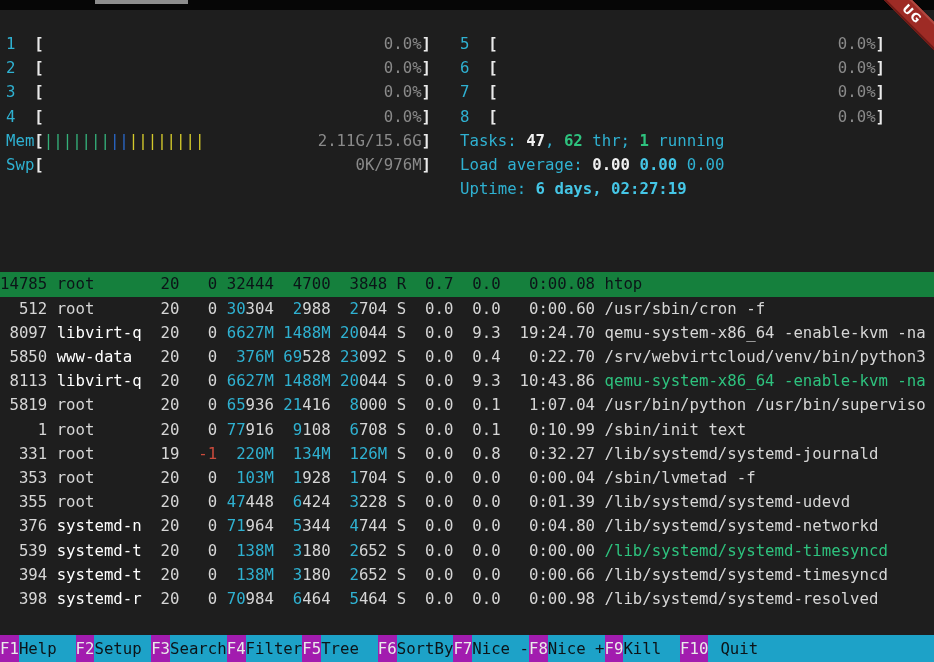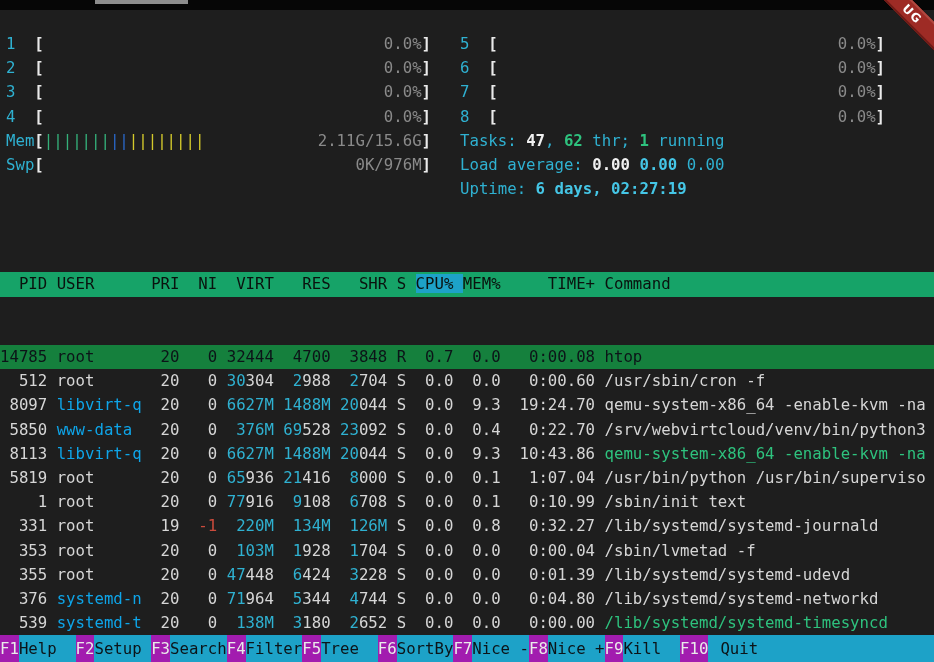--- a/index.html
+++ b/index.html
@@ -20,21 +20,21 @@
   .sorthl{background:#1da2c8;}
   .prow.selected{background:#15803d;}
   .prow.selected span{color:#0c1418 !important;}
   .fbar{position:absolute;left:0;right:0;bottom:0;height:27px;line-height:27px;display:flex;background:#a21caf;}
   .fkeykey{color:#eaeaea;}
   .fkeylabel{background:#1da2c8;color:#0c1418;}
   .grow{flex:1;padding-left:12px;}
   .c-fg{color:#d6d6d6;}
   .c-cyan{color:#2fb1d1;}
   .c-dim{color:#8a8a8a;}
-  .c-dim2{color:#0ea5e9;}
+  .c-dim2{color:#ffffff;}
   .c-red{color:#cb4b3c;}
   .c-green{color:#2ec27e;}
   .c-bwhite{color:#f0f0f0;font-weight:bold;}
   .c-bcyan{color:#45c6e6;font-weight:bold;}
   .c-bgreen{color:#2ec27e;font-weight:bold;}
   .c-mgreen{color:#35b07a;}
   .c-mblue{color:#2a67c7;}
   .c-myellow{color:#d3c92c;}
   .br{color:#eaeaea;font-weight:bold;}
 </style>
@@ -43,18 +43,17 @@
 
 <div class="screen">
   <div class="topbar">
     <div class="tabsliver"></div>
   </div>
   <div class="ribbon">UG</div>
   <div class="term">
     <div class="meters-l" id="meters-l"><div><span class="c-cyan">1  </span><span class="br">[</span><span class="c-dim">                                    0.0%</span><span class="br">]</span></div><div><span class="c-cyan">2  </span><span class="br">[</span><span class="c-dim">                                    0.0%</span><span class="br">]</span></div><div><span class="c-cyan">3  </span><span class="br">[</span><span class="c-dim">                                    0.0%</span><span class="br">]</span></div><div><span class="c-cyan">4  </span><span class="br">[</span><span class="c-dim">                                    0.0%</span><span class="br">]</span></div><div><span class="c-cyan">Mem</span><span class="br">[</span><span class="c-mgreen">|||||||</span><span class="c-mblue">||</span><span class="c-myellow">||||||||</span><span class="c-dim">            2.11G/15.6G</span><span class="br">]</span></div><div><span class="c-cyan">Swp</span><span class="br">[</span><span class="c-dim">                                 0K/976M</span><span class="br">]</span></div></div>
     <div class="meters-r" id="meters-r"><div><span class="c-cyan">5  </span><span class="br">[</span><span class="c-dim">                                    0.0%</span><span class="br">]</span></div><div><span class="c-cyan">6  </span><span class="br">[</span><span class="c-dim">                                    0.0%</span><span class="br">]</span></div><div><span class="c-cyan">7  </span><span class="br">[</span><span class="c-dim">                                    0.0%</span><span class="br">]</span></div><div><span class="c-cyan">8  </span><span class="br">[</span><span class="c-dim">                                    0.0%</span><span class="br">]</span></div><div><span class="c-cyan">Tasks: </span><span class="c-bwhite">47</span><span class="c-cyan">, </span><span class="c-bgreen">62</span><span class="c-cyan"> thr; </span><span class="c-bgreen">1</span><span class="c-cyan"> running</span></div><div><span class="c-cyan">Load average: </span><span class="c-bwhite">0.00 </span><span class="c-bcyan">0.00 </span><span class="c-cyan">0.00</span></div><div><span class="c-cyan">Uptime: </span><span class="c-bcyan">6 days, 02:27:19</span></div></div>
     <div class="ptable">
-      <div class="phead" id="phead"><span>  PID </span><span>USER      </span><span>PRI </span><span> NI </span><span> VIRT </span><span>  RES </span><span>  SHR </span><span>S </span><span class="sorthl">CPU% </span><span>MEM% </span><span>    TIME+ </span><span>Command</span></div>
       <div id="rows"><div class="prow selected"><span class="c-fg">14785 </span><span class="c-fg">root      </span><span class="c-fg"> 20 </span><span class="c-fg">  0 </span><span class="c-cyan">32</span><span class="c-fg">444 </span><span class="c-cyan"> 4</span><span class="c-fg">700 </span><span class="c-cyan"> 3</span><span class="c-fg">848 </span><span class="c-fg">R </span><span class="c-fg"> 0.7 </span><span class="c-fg"> 0.0 </span><span class="c-fg">  0:00.08 </span><span class="c-fg">htop</span></div><div class="prow"><span class="c-fg">  512 </span><span class="c-fg">root      </span><span class="c-fg"> 20 </span><span class="c-fg">  0 </span><span class="c-cyan">30</span><span class="c-fg">304 </span><span class="c-cyan"> 2</span><span class="c-fg">988 </span><span class="c-cyan"> 2</span><span class="c-fg">704 </span><span class="c-fg">S </span><span class="c-fg"> 0.0 </span><span class="c-fg"> 0.0 </span><span class="c-fg">  0:00.60 </span><span class="c-fg">/usr/sbin/cron -f</span></div><div class="prow"><span class="c-fg"> 8097 </span><span class="c-dim2">libvirt-q </span><span class="c-fg"> 20 </span><span class="c-fg">  0 </span><span class="c-cyan">6627M </span><span class="c-cyan">1488M </span><span class="c-cyan">20</span><span class="c-fg">044 </span><span class="c-fg">S </span><span class="c-fg"> 0.0 </span><span class="c-fg"> 9.3 </span><span class="c-fg"> 19:24.70 </span><span class="c-fg">qemu-system-x86_64 -enable-kvm -na</span></div><div class="prow"><span class="c-fg"> 5850 </span><span class="c-dim2">www-data  </span><span class="c-fg"> 20 </span><span class="c-fg">  0 </span><span class="c-cyan"> 376M </span><span class="c-cyan">69</span><span class="c-fg">528 </span><span class="c-cyan">23</span><span class="c-fg">092 </span><span class="c-fg">S </span><span class="c-fg"> 0.0 </span><span class="c-fg"> 0.4 </span><span class="c-fg">  0:22.70 </span><span class="c-fg">/srv/webvirtcloud/venv/bin/python3</span></div><div class="prow"><span class="c-fg"> 8113 </span><span class="c-dim2">libvirt-q </span><span class="c-fg"> 20 </span><span class="c-fg">  0 </span><span class="c-cyan">6627M </span><span class="c-cyan">1488M </span><span class="c-cyan">20</span><span class="c-fg">044 </span><span class="c-fg">S </span><span class="c-fg"> 0.0 </span><span class="c-fg"> 9.3 </span><span class="c-fg"> 10:43.86 </span><span class="c-green">qemu-system-x86_64 -enable-kvm -na</span></div><div class="prow"><span class="c-fg"> 5819 </span><span class="c-fg">root      </span><span class="c-fg"> 20 </span><span class="c-fg">  0 </span><span class="c-cyan">65</span><span class="c-fg">936 </span><span class="c-cyan">21</span><span class="c-fg">416 </span><span class="c-cyan"> 8</span><span class="c-fg">000 </span><span class="c-fg">S </span><span class="c-fg"> 0.0 </span><span class="c-fg"> 0.1 </span><span class="c-fg">  1:07.04 </span><span class="c-fg">/usr/bin/python /usr/bin/superviso</span></div><div class="prow"><span class="c-fg">    1 </span><span class="c-fg">root      </span><span class="c-fg"> 20 </span><span class="c-fg">  0 </span><span class="c-cyan">77</span><span class="c-fg">916 </span><span class="c-cyan"> 9</span><span class="c-fg">108 </span><span class="c-cyan"> 6</span><span class="c-fg">708 </span><span class="c-fg">S </span><span class="c-fg"> 0.0 </span><span class="c-fg"> 0.1 </span><span class="c-fg">  0:10.99 </span><span class="c-fg">/sbin/init text</span></div><div class="prow"><span class="c-fg">  331 </span><span class="c-fg">root      </span><span class="c-fg"> 19 </span><span class="c-red"> -1 </span><span class="c-cyan"> 220M </span><span class="c-cyan"> 134M </span><span class="c-cyan"> 126M </span><span class="c-fg">S </span><span class="c-fg"> 0.0 </span><span class="c-fg"> 0.8 </span><span class="c-fg">  0:32.27 </span><span class="c-fg">/lib/systemd/systemd-journald</span></div><div class="prow"><span class="c-fg">  353 </span><span class="c-fg">root      </span><span class="c-fg"> 20 </span><span class="c-fg">  0 </span><span class="c-cyan"> 103M </span><span class="c-cyan"> 1</span><span class="c-fg">928 </span><span class="c-cyan"> 1</span><span class="c-fg">704 </span><span class="c-fg">S </span><span class="c-fg"> 0.0 </span><span class="c-fg"> 0.0 </span><span class="c-fg">  0:00.04 </span><span class="c-fg">/sbin/lvmetad -f</span></div><div class="prow"><span class="c-fg">  355 </span><span class="c-fg">root      </span><span class="c-fg"> 20 </span><span class="c-fg">  0 </span><span class="c-cyan">47</span><span class="c-fg">448 </span><span class="c-cyan"> 6</span><span class="c-fg">424 </span><span class="c-cyan"> 3</span><span class="c-fg">228 </span><span class="c-fg">S </span><span class="c-fg"> 0.0 </span><span class="c-fg"> 0.0 </span><span class="c-fg">  0:01.39 </span><span class="c-fg">/lib/systemd/systemd-udevd</span></div><div class="prow"><span class="c-fg">  376 </span><span class="c-dim2">systemd-n </span><span class="c-fg"> 20 </span><span class="c-fg">  0 </span><span class="c-cyan">71</span><span class="c-fg">964 </span><span class="c-cyan"> 5</span><span class="c-fg">344 </span><span class="c-cyan"> 4</span><span class="c-fg">744 </span><span class="c-fg">S </span><span class="c-fg"> 0.0 </span><span class="c-fg"> 0.0 </span><span class="c-fg">  0:04.80 </span><span class="c-fg">/lib/systemd/systemd-networkd</span></div><div class="prow"><span class="c-fg">  539 </span><span class="c-dim2">systemd-t </span><span class="c-fg"> 20 </span><span class="c-fg">  0 </span><span class="c-cyan"> 138M </span><span class="c-cyan"> 3</span><span class="c-fg">180 </span><span class="c-cyan"> 2</span><span class="c-fg">652 </span><span class="c-fg">S </span><span class="c-fg"> 0.0 </span><span class="c-fg"> 0.0 </span><span class="c-fg">  0:00.00 </span><span class="c-green">/lib/systemd/systemd-timesyncd</span></div><div class="prow"><span class="c-fg">  394 </span><span class="c-dim2">systemd-t </span><span class="c-fg"> 20 </span><span class="c-fg">  0 </span><span class="c-cyan"> 138M </span><span class="c-cyan"> 3</span><span class="c-fg">180 </span><span class="c-cyan"> 2</span><span class="c-fg">652 </span><span class="c-fg">S </span><span class="c-fg"> 0.0 </span><span class="c-fg"> 0.0 </span><span class="c-fg">  0:00.66 </span><span class="c-fg">/lib/systemd/systemd-timesyncd</span></div><div class="prow"><span class="c-fg">  398 </span><span class="c-dim2">systemd-r </span><span class="c-fg"> 20 </span><span class="c-fg">  0 </span><span class="c-cyan">70</span><span class="c-fg">984 </span><span class="c-cyan"> 6</span><span class="c-fg">464 </span><span class="c-cyan"> 5</span><span class="c-fg">464 </span><span class="c-fg">S </span><span class="c-fg"> 0.0 </span><span class="c-fg"> 0.0 </span><span class="c-fg">  0:00.98 </span><span class="c-fg">/lib/systemd/systemd-resolved</span></div></div>
     </div>
     <div class="fbar" id="fbar"><span class="fkeykey">F1</span><span class="fkeylabel">Help  </span><span class="fkeykey">F2</span><span class="fkeylabel">Setup </span><span class="fkeykey">F3</span><span class="fkeylabel">Search</span><span class="fkeykey">F4</span><span class="fkeylabel">Filter</span><span class="fkeykey">F5</span><span class="fkeylabel">Tree  </span><span class="fkeykey">F6</span><span class="fkeylabel">SortBy</span><span class="fkeykey">F7</span><span class="fkeylabel">Nice -</span><span class="fkeykey">F8</span><span class="fkeylabel">Nice +</span><span class="fkeykey">F9</span><span class="fkeylabel">Kill  </span><span class="fkeykey">F10</span><span class="fkeylabel grow">Quit  </span></div>
   </div>
 </div>
 
 </body></html>

